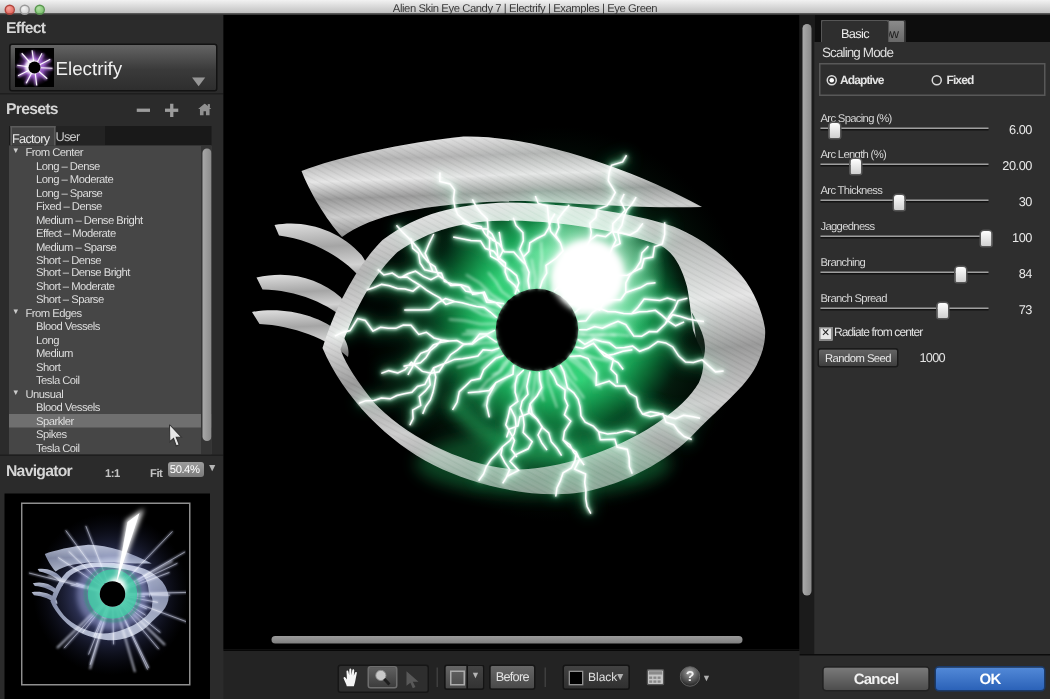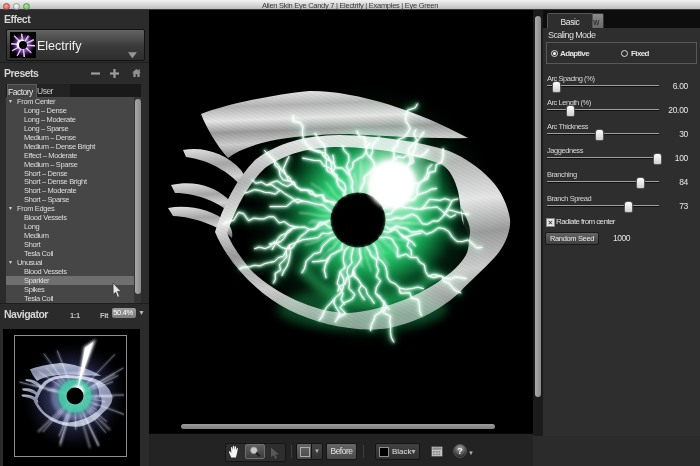--- a/index.html
+++ b/index.html
@@ -136,21 +136,21 @@
       </svg>
   <div id="ltabs">
     <div class="ltab" id="tabU">User</div>
     <div class="ltab" id="tabF">Factory</div>
   </div>
   <div id="plist">
 <div class="li g"><span class="tri">▾</span>From Center</div>
         <div class="li c">Long – Dense</div>
         <div class="li c">Long – Moderate</div>
         <div class="li c">Long – Sparse</div>
-        <div class="li c">Medium – Dense</div>
+        <div class="li c">Fixed – Dense</div>
         <div class="li c">Medium – Dense Bright</div>
         <div class="li c">Effect – Moderate</div>
         <div class="li c">Medium – Sparse</div>
         <div class="li c">Short – Dense</div>
         <div class="li c">Short – Dense Bright</div>
         <div class="li c">Short – Moderate</div>
         <div class="li c">Short – Sparse</div>
         <div class="li g"><span class="tri">▾</span>From Edges</div>
         <div class="li c">Blood Vessels</div>
         <div class="li c">Long</div>
@@ -477,13 +477,17 @@
       <div class="sval" style="top:166.5px">84</div>
       <div class="slbl" style="top:184px">Branch Spread</div>
       <div class="strack" style="top:195.0px"></div>
       <div class="sthumb" style="left:81.0px;top:190.5px"></div>
       <div class="sval" style="top:190.5px">73</div>
   <div id="chk">✕</div>
   <div id="chklbl">Radiate from center</div>
   <div id="rseed">Random Seed</div>
   <div id="seedval">1000</div>
 </div>
+<div class="abs" id="brb">
+  <div class="btn" id="cancel">Cancel</div>
+  <div class="btn" id="ok">OK</div>
+</div>
 
 </div>
 </body></html>

